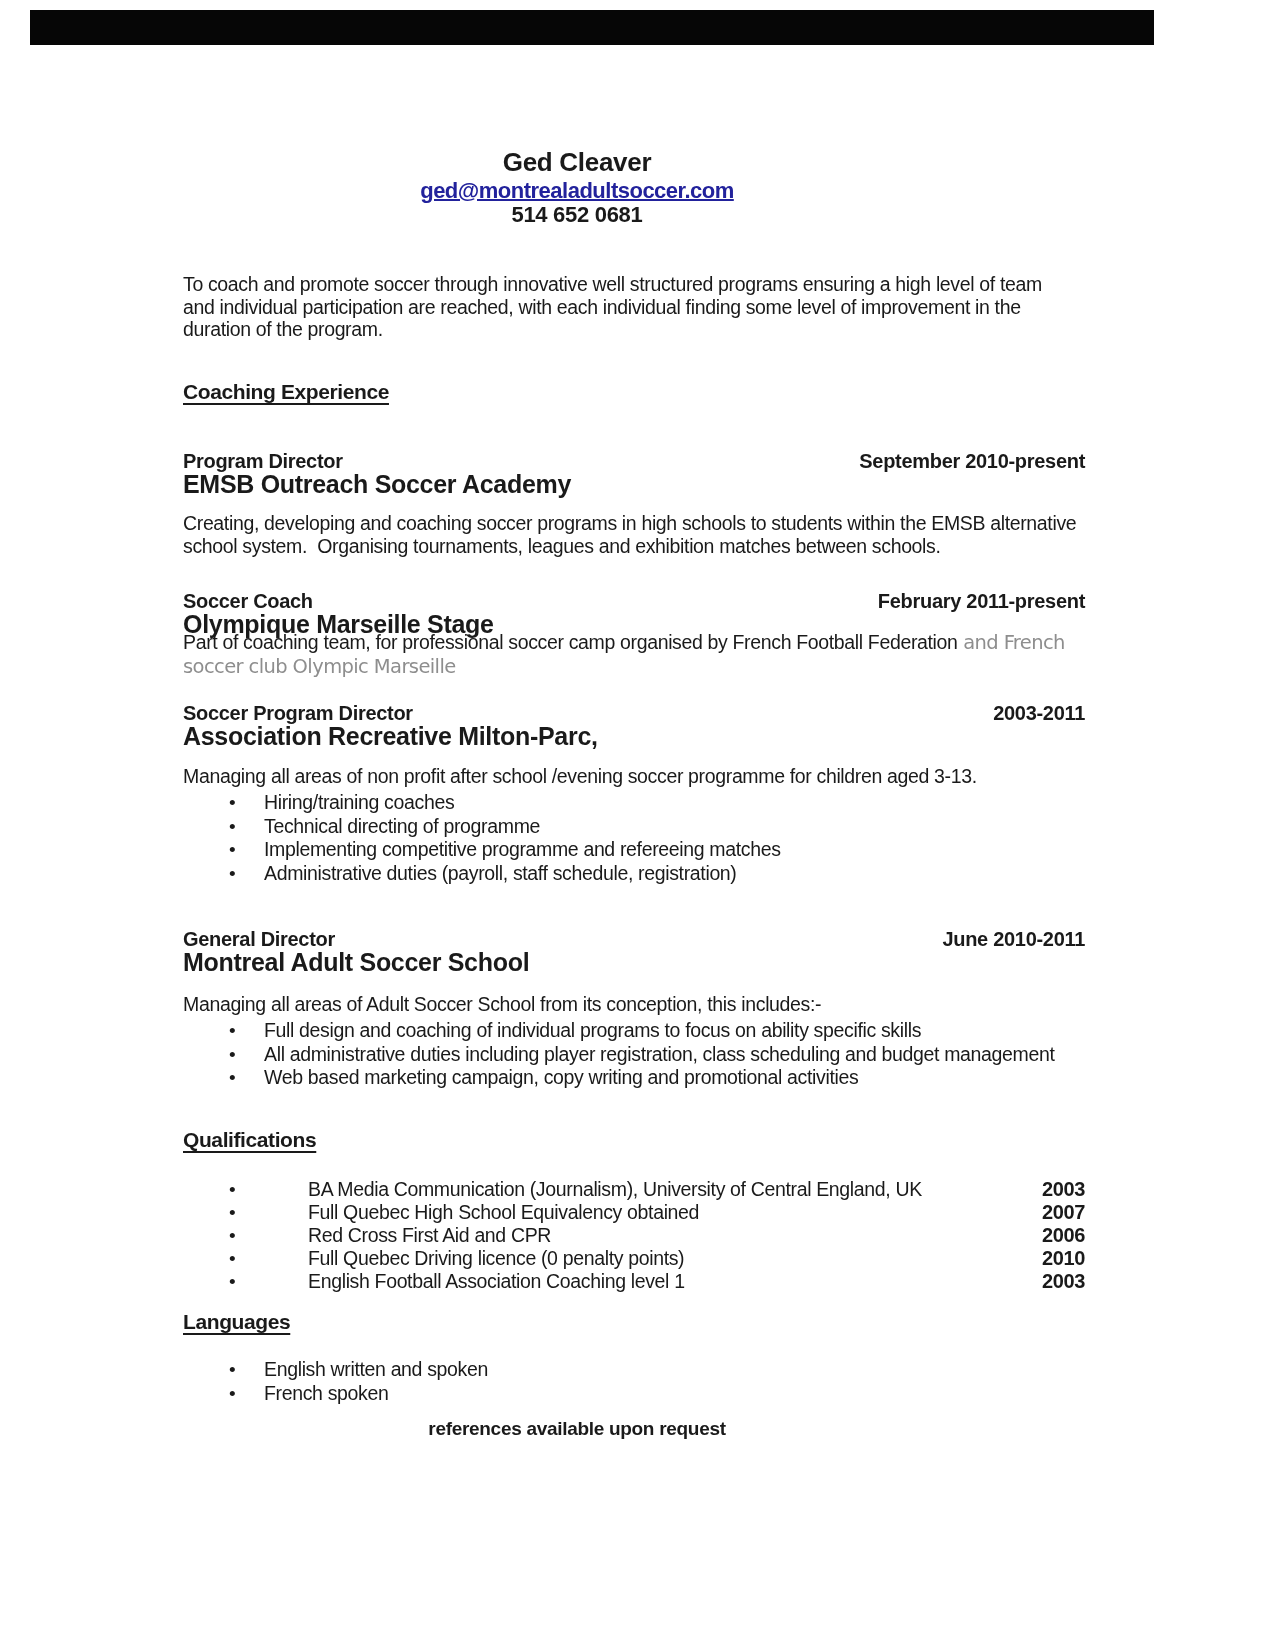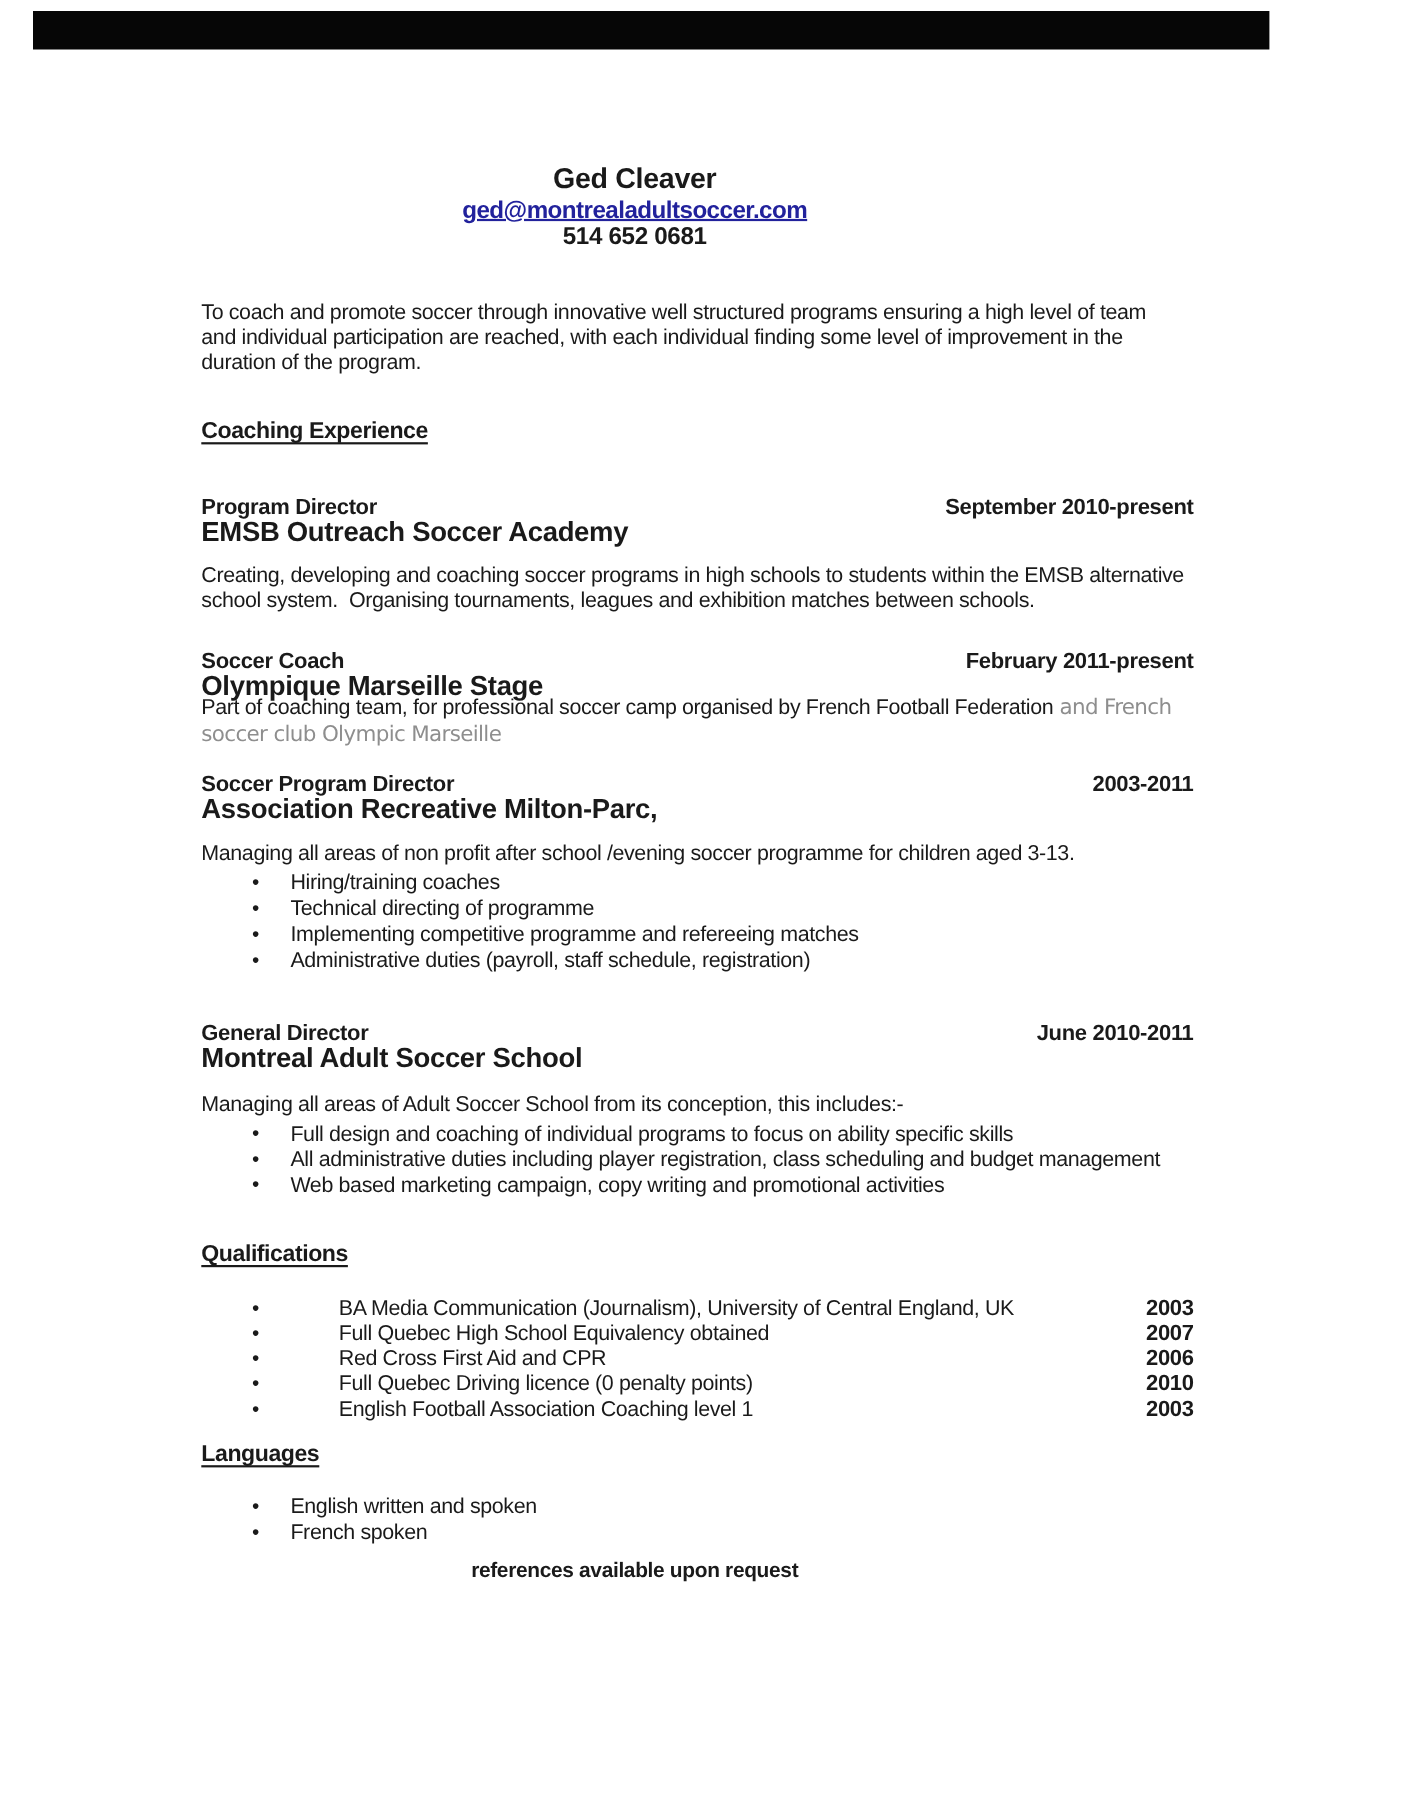--- a/index.html
+++ b/index.html
@@ -69,21 +69,21 @@
   .org { font-size: 25px; font-weight: bold; letter-spacing: -0.3px; line-height: 22px; }
 
   .muted {
     color: var(--muted-color, #8e8e8e);
     font-family: "DejaVu Sans", sans-serif;
     letter-spacing: -0.6px;
   }
 
   .bullet-list { display: block; }
   .bl-3 { top: 791px; }  .bl-3 .bullet-row { line-height: 22.7px; }
-  .bl-4 { top: 1019px; } .bl-4 .bullet-row { line-height: 22.5px; align-items: center; }
+  .bl-4 { top: 1019px; } .bl-4 .bullet-row { line-height: 22.5px; }
   .bl-lang { top: 1358px; } .bl-lang .bullet-row { line-height: 23.5px; }
 
   .bullet-row { display: flex; font-size: 19.5px; letter-spacing: -0.35px; }
   .dot { flex: none; width: 35px; margin-left: 46px; }
   .dot::before { content: "\2022"; font-size: 19px; }
 
   .qual-list { top: 1178px; }
   .qual-row { display: flex; font-size: 19.5px; letter-spacing: -0.35px; line-height: 22px; gap: 44px; }
   .qual-row .q-text { flex: 1 1 auto; }
   .qual-row .q-year { flex: none; font-weight: bold; font-size: 20px; text-align: right; }

